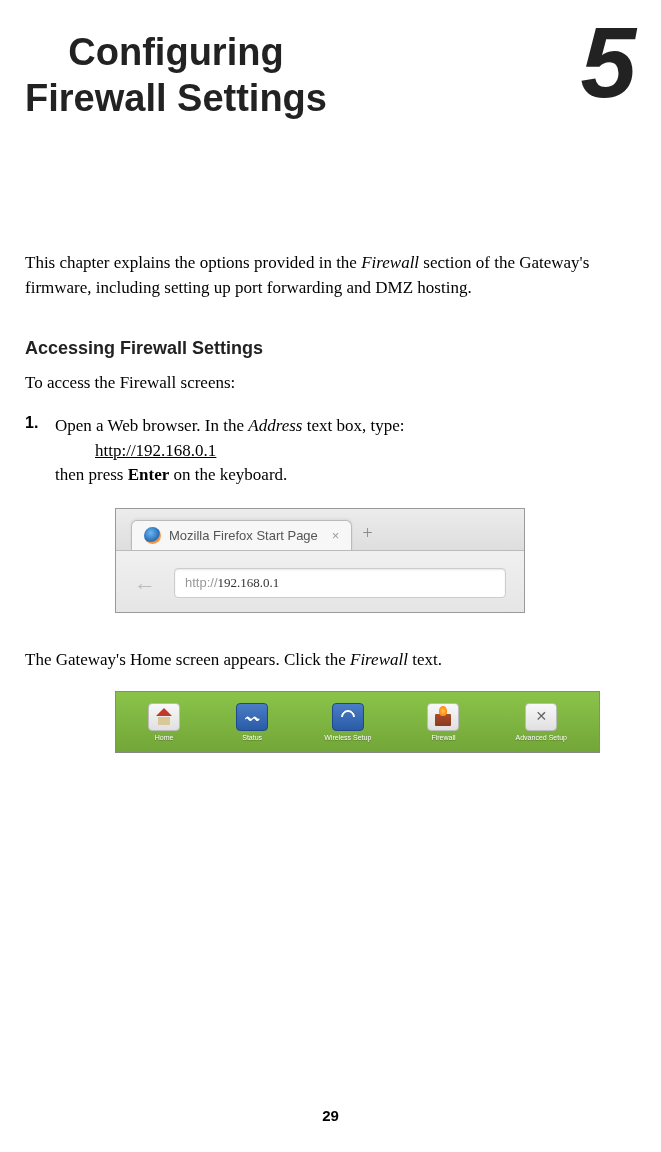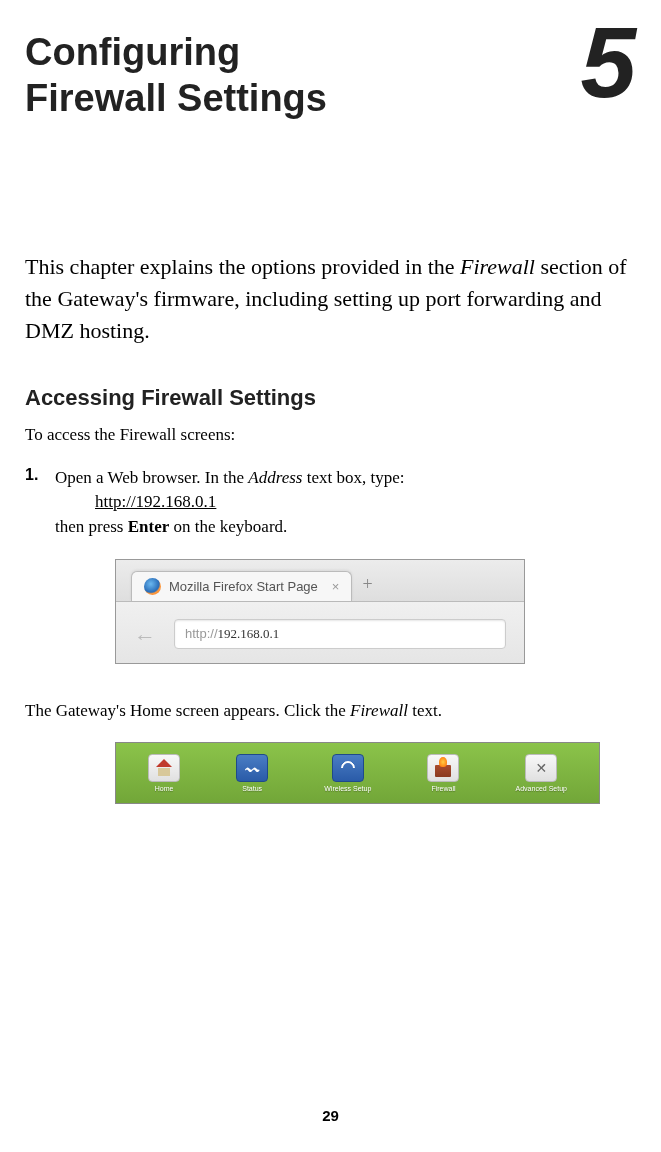--- a/index.html
+++ b/index.html
@@ -21,42 +21,43 @@
       justify-content: space-between;
       align-items: flex-start;
       margin-bottom: 130px;
     }
     .title {
       font-family: Helvetica, Arial, sans-serif;
       font-weight: bold;
       font-size: 38px;
       line-height: 1.2;
       color: #222;
+      text-align: center;
     }
     .chapter-num {
       font-family: Helvetica, Arial, sans-serif;
       font-weight: 900;
       font-size: 100px;
       font-style: italic;
       line-height: 0.8;
       color: #222;
       margin-top: -8px;
     }
     .intro {
-      font-size: 22px;
+      font-size: 17px;
       line-height: 1.45;
       margin-bottom: 38px;
     }
     .italic {
       font-style: italic;
     }
     .section-heading {
       font-family: Helvetica, Arial, sans-serif;
       font-weight: bold;
-      font-size: 22px;
+      font-size: 18px;
       margin-bottom: 12px;
       color: #222;
     }
     .body-text {
       font-size: 17px;
       line-height: 1.45;
       margin-bottom: 18px;
     }
     .step {
       display: flex;

